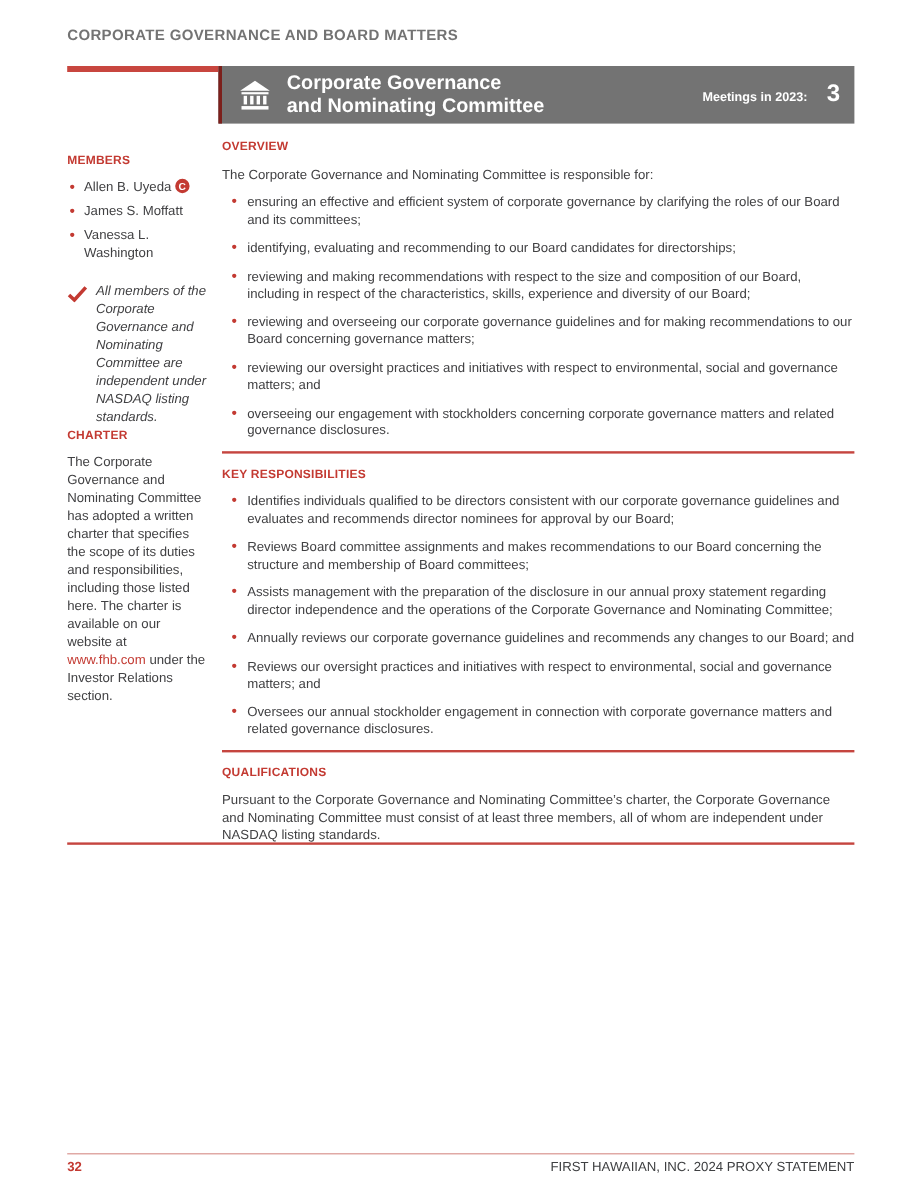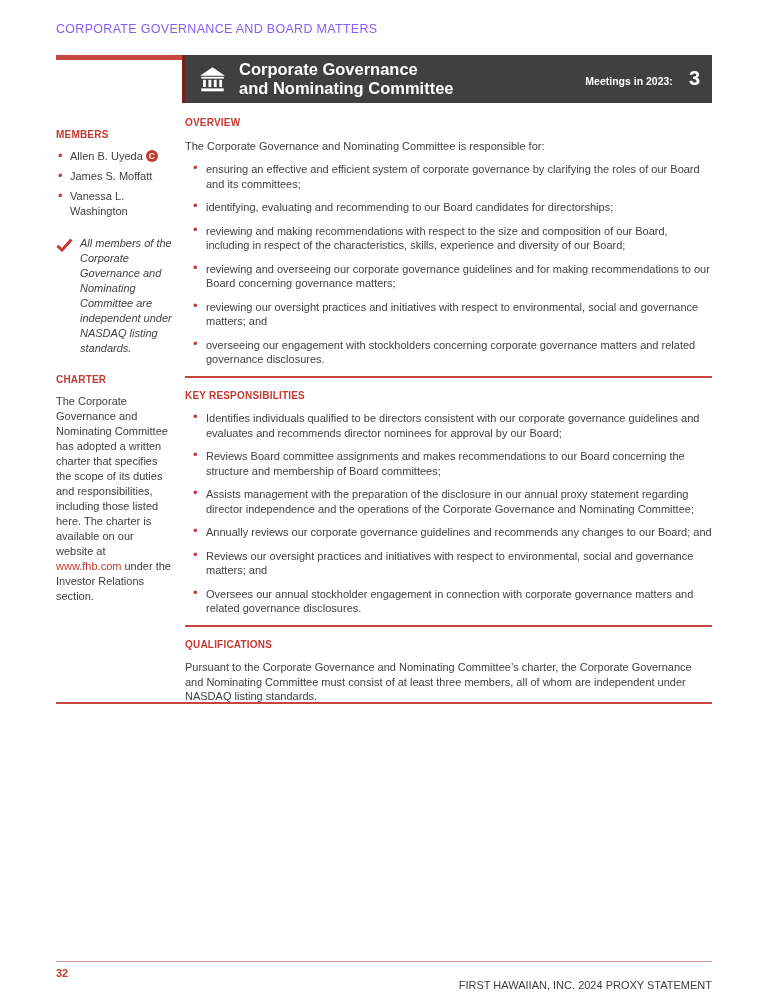--- a/index.html
+++ b/index.html
@@ -10,34 +10,34 @@
   }
   .page {
     position:relative;
     width:768px; height:1000px;
     background:#ffffff;
     overflow:hidden;
   }
   
   .page-header {
     position:absolute; left:56px; top:22px;
-    font-size:12.5px; font-weight:normal; letter-spacing:0.3px;
-    color:#8b5cf6;
+    font-size:12.5px; font-weight:bold; letter-spacing:0.3px;
+    color:#737373;
     text-align:center;
   }
   
   .banner-row {
     position:absolute; left:56px; top:55px; width:656px;
     display:flex; align-items:flex-start;
   }
   .banner-thinbar {
     width:126px; height:5px; background:#c8463f; flex-shrink:0;
   }
   .banner {
-    flex:1; height:48px; background:#404040;
+    flex:1; height:48px; background:#737373;
     border-left:3px solid #7c1f1b;
     display:flex; align-items:center;
     padding:0 12px 0 14px; color:#ffffff;
   }
   .banner-icon { margin-right:13px; display:flex; align-items:center; }
   .banner-title { font-size:16.5px; font-weight:bold; line-height:19px; }
   .banner-meetings { margin-left:auto; display:flex; align-items:baseline; gap:16px; padding-bottom:2px; }
   .banner-meetings .label { font-size:10.5px; font-weight:bold; }
   .banner-meetings .count { font-size:20px; font-weight:bold; line-height:1; }
 
@@ -64,21 +64,21 @@
     content:"•"; position:absolute; left:2px; top:-1px;
     color:#c33a32; font-size:13px;
   }
   .chair-badge {
     display:inline-block; width:12px; height:12px; border-radius:50%;
     background:#c33a32; color:#fff; font-size:8.5px; font-weight:bold;
     text-align:center; line-height:12px; margin-left:3px; vertical-align:1px;
   }
   .check-note { display:flex; gap:7px; margin-top:17px;font-style:italic; }
   .check-note svg { flex-shrink:0; margin-top:2px; }
-  .sidebar-section { margin-top:16px; }
+  .sidebar-section { }
   .charter-text a, .link {
     color:#c33a32; text-decoration:none; cursor:pointer;
   }
 
   
   ul.mlist { list-style:none; margin:6px 0 0 8px; }
   ul.mlist li {
     position:relative; padding-left:13px; margin-bottom:9px;
   }
   ul.mlist li::before {
@@ -97,21 +97,20 @@
     height:2px; background:#c5453f;
   }
 
   
   .footer {
     position:absolute; left:56px; width:656px; top:961px;
     border-top:1px solid #d9948f;
     padding-top:5px;
     display:flex; align-items:baseline;
     font-size:11px;
-    flex-direction:column;
   }
   .footer .pagenum { color:#c33a32; font-weight:bold; }
   .footer .right { margin-left:auto; color:#3f4042; }
   .footer .right .co { font-weight:normal; }
 </style>
 </head>
 <body>
 
 <div class="page">
 

